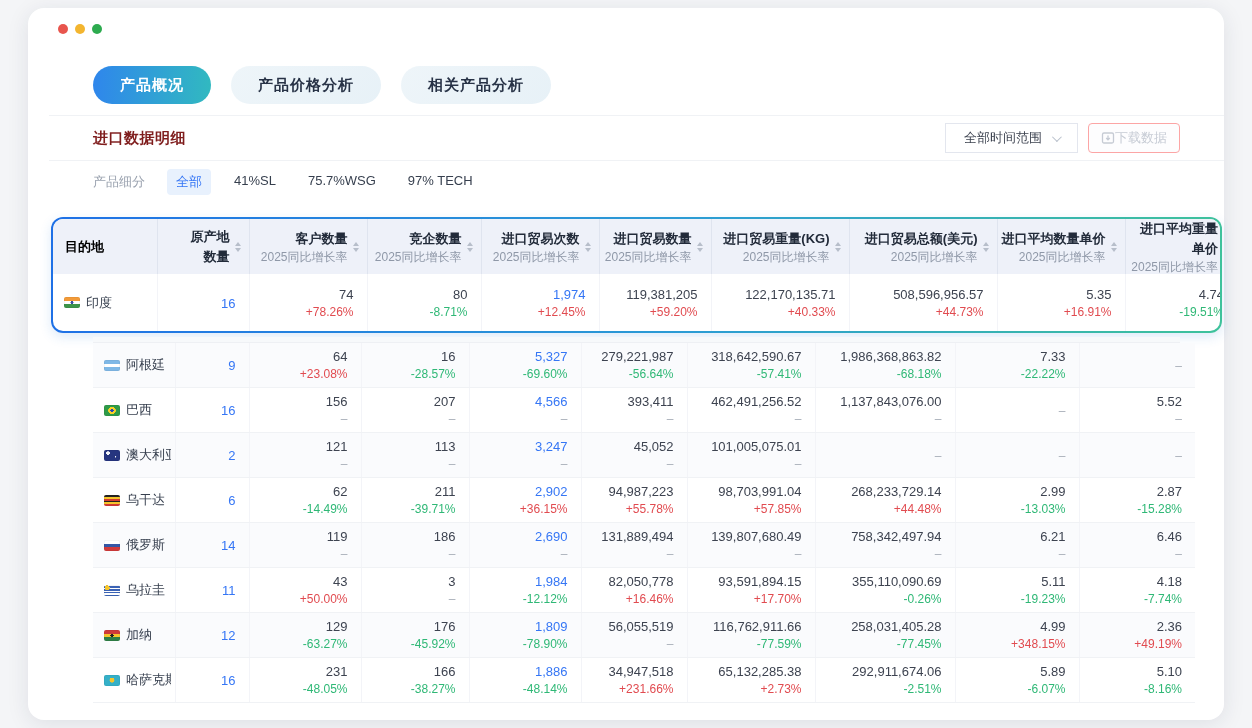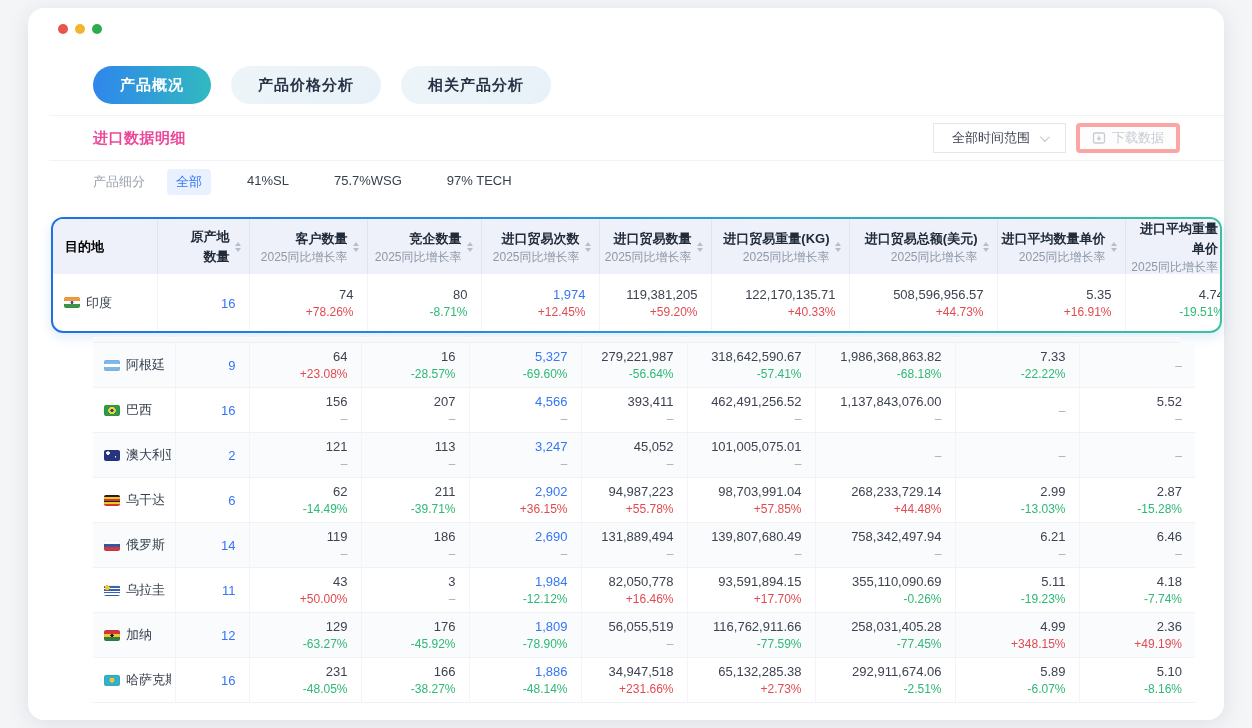--- a/index.html
+++ b/index.html
@@ -31,31 +31,31 @@
     background:linear-gradient(135deg,#eef5f9,#e7f1f7);
     cursor:pointer; letter-spacing:1px;
   }
   .tab.active { background:linear-gradient(92deg,#2f86ec,#31b9c0); color:#fff; }
 
   .hr { height:1px; background:#f0f2f5; margin:0 -44px; }
   .hr1 { margin-top:11px; }
 
   
   .section-row { display:flex; align-items:center; justify-content:space-between; height:44px; }
-  .section-title { font-size:15px; font-weight:700; color:#ec4899; letter-spacing:.5px; }
+  .section-title { font-size:15px; font-weight:700; color:#7f1d1d; letter-spacing:.5px; }
   .section-controls { display:flex; gap:10px; align-items:center; }
   .dropdown {
     height:30px; min-width:108px; border:1px solid #e3e6ee; border-radius:0;
     display:flex; align-items:center; gap:10px; padding:0 18px;
     font-size:13px; color:#3d4350; cursor:pointer; background:#fff;
   }
   .chev { width:7px; height:7px; border-right:1.5px solid #b9c0cc; border-bottom:1.5px solid #b9c0cc; transform:rotate(45deg) translateY(-2px); }
   .dl-btn {
-    height:30px; border:4px solid #fca5a5; border-radius:4px; background:#fdfdfe;
-    display:flex; align-items:center; gap:6px; padding:0 12px;
+    height:30px; border:1px solid #fca5a5; border-radius:4px; background:#fdfdfe;
+    display:flex; align-items:center; padding:0 12px;
     font-size:13px; color:#c6cbd4; cursor:pointer;
   }
 
   
   .filter-row { display:flex; align-items:center; height:42px; font-size:13px; gap:22px; }
   .f-label { color:#99a1ae; }
   .f-opt { color:#363f4e; cursor:pointer; padding:4px 9px; border-radius:4px; }
   .f-opt.active { background:#e8f1fd; color:#3576f5; }
 
   
@@ -154,21 +154,21 @@
           </span>
           <span>下载数据</span>
         </div>
       </div>
     </div>
 
     <div class="hr"></div>
 
     <div class="filter-row">
       <span class="f-label">产品细分</span>
-      <span id="filterOpts" style="display:flex;gap:27px;">
+      <span id="filterOpts" style="display:flex;gap:14px;">
           <span class="f-opt active">全部</span>
           <span class="f-opt">41%SL</span>
           <span class="f-opt">75.7%WSG</span>
           <span class="f-opt">97% TECH</span>
         </span>
     </div>
 
     <div class="callout">
       <div class="callout-inner">
         <table class="tbl callout-tbl" id="calloutTable">

